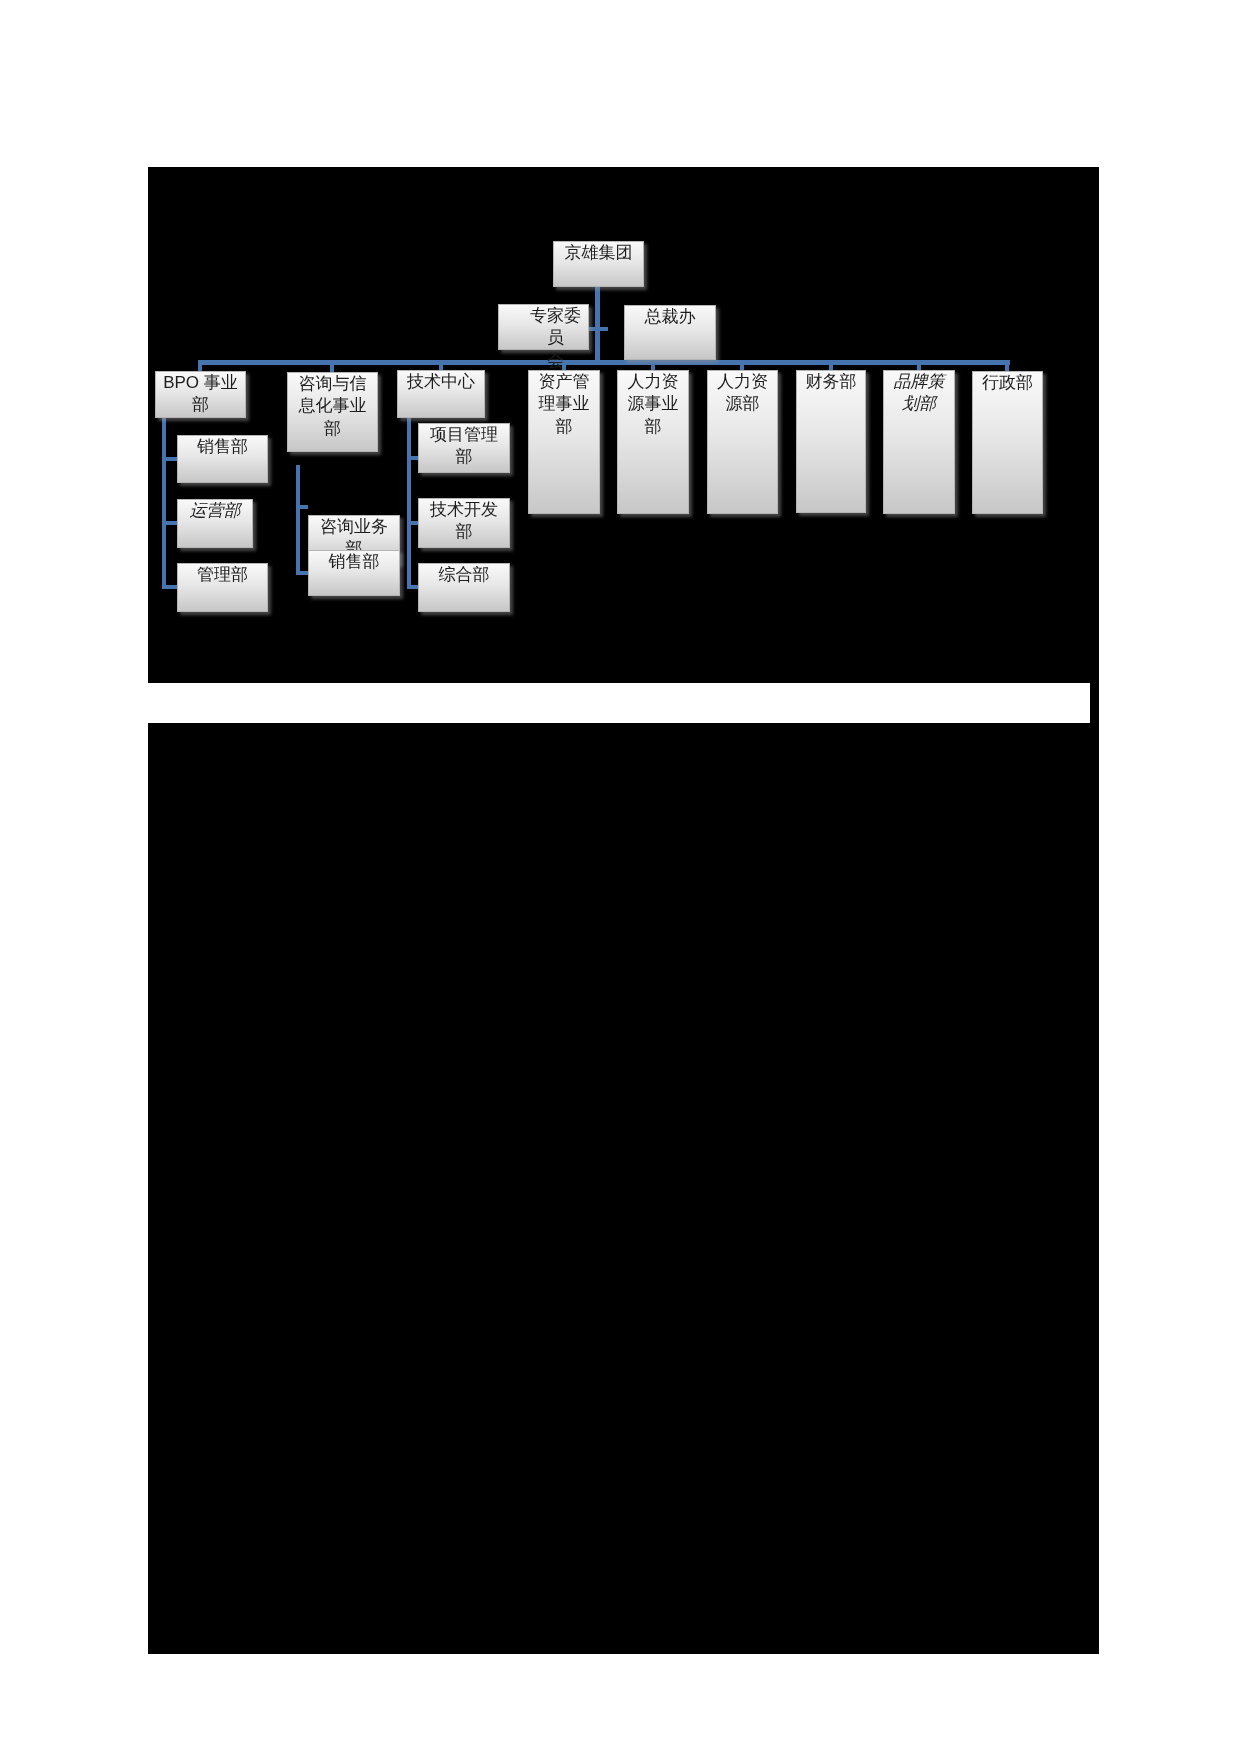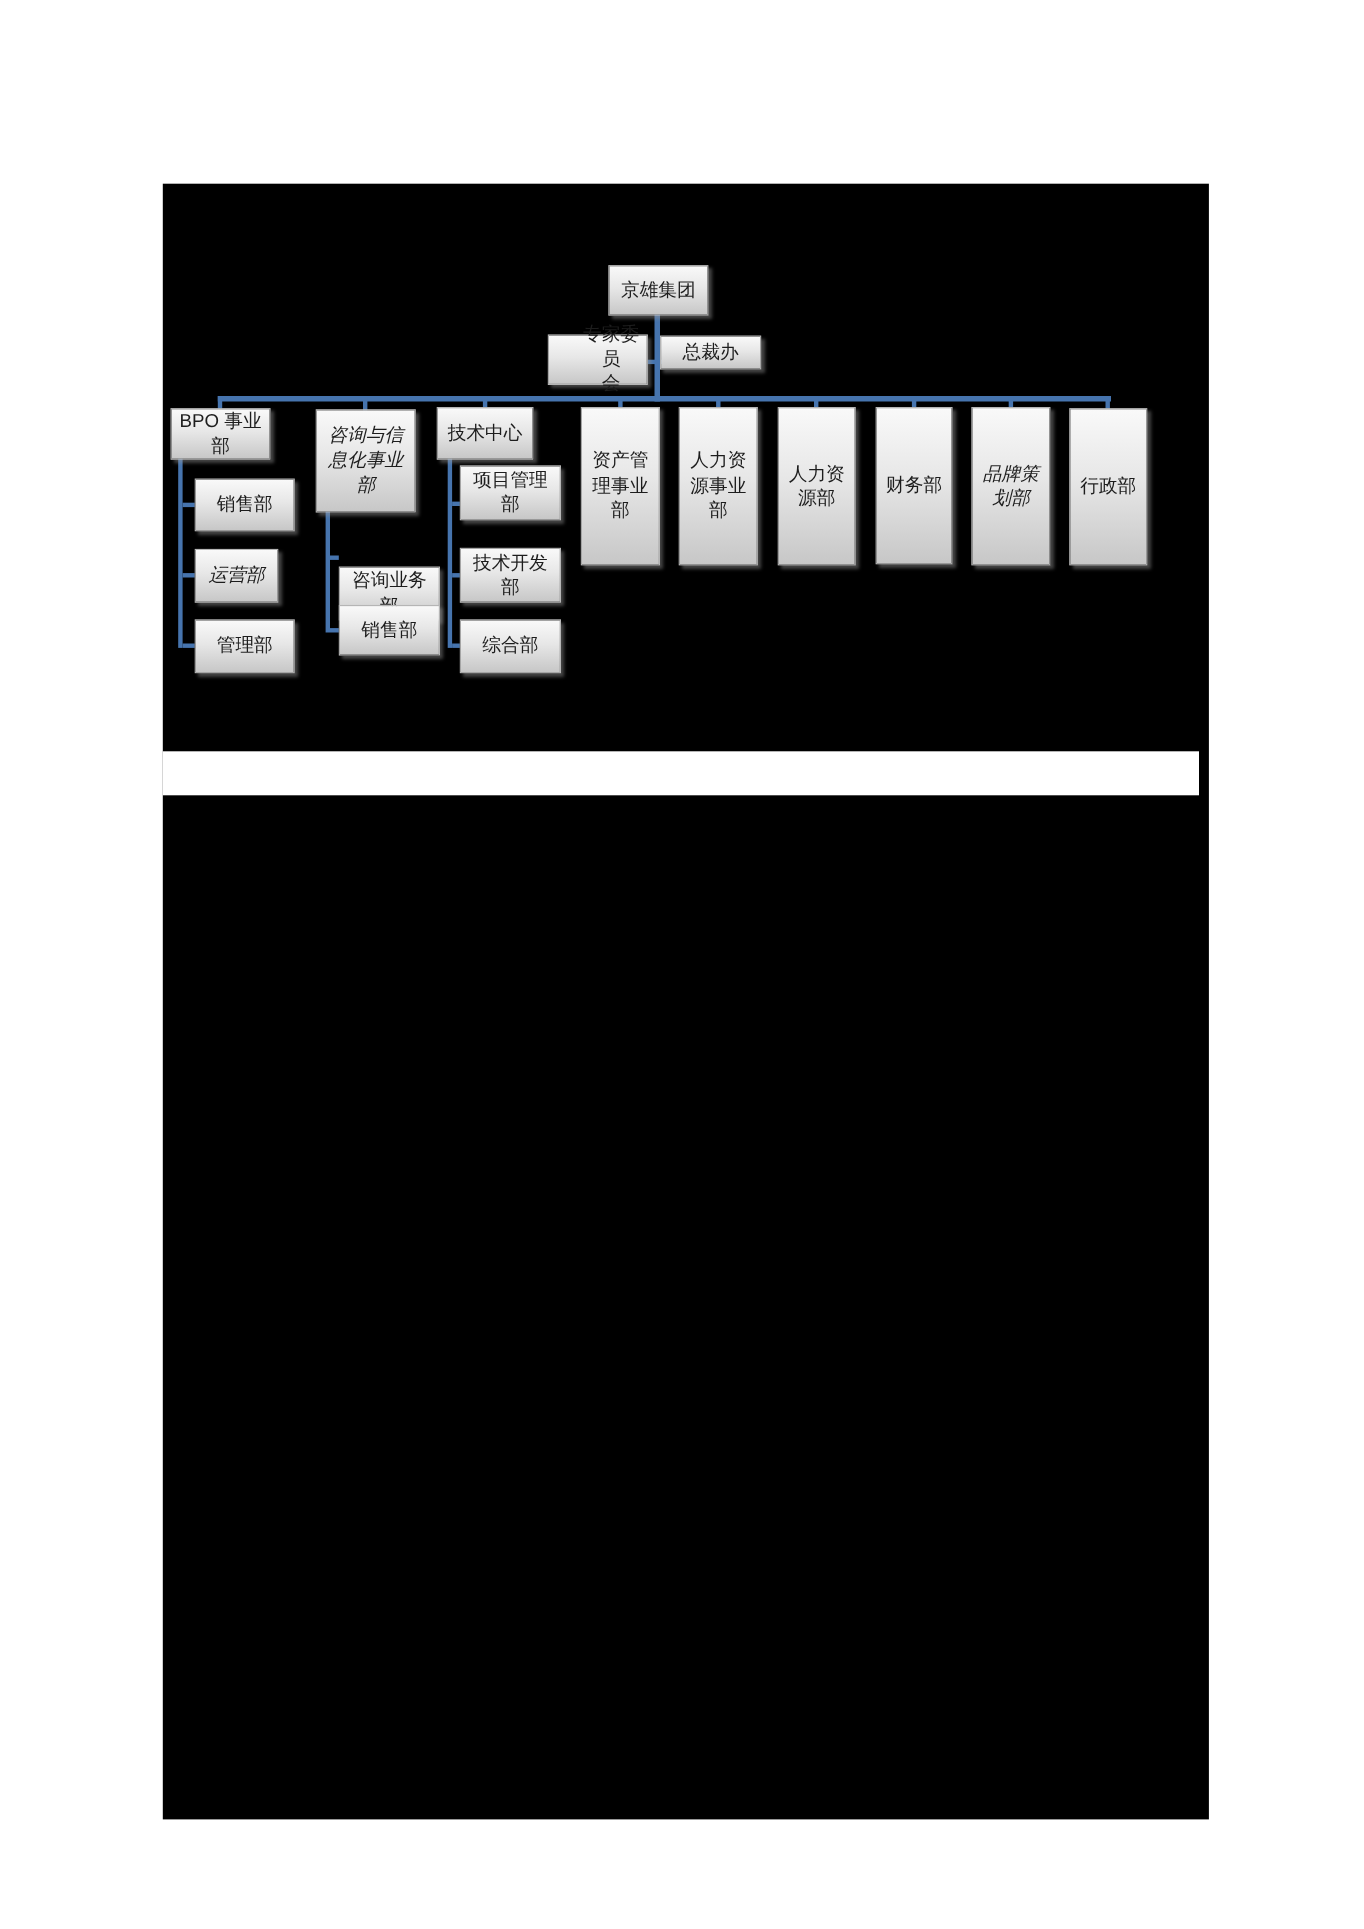--- a/index.html
+++ b/index.html
@@ -16,21 +16,21 @@
     background:var(--canvas-bg,#000000);
   }
   .blank-band{
     position:absolute;left:148px;top:683px;width:942px;height:40px;
     background:var(--band-bg,#ffffff);
   }
   .chart{position:absolute;left:0;top:0;width:1240px;height:1754px;}
   .conn{position:absolute;background:var(--conn-color,#4674ae);}
   .node{
     position:absolute;
-    display:flex;align-items:center;justify-content:center;
+    display:flex;justify-content:center;
     text-align:center;
     background:linear-gradient(180deg,var(--node-top,#f9f9f9) 0%,#e7e7e7 45%,var(--node-bottom,#c7c7c7) 100%);
     border:1px solid var(--node-border,#b5b5b5);
     box-shadow:3px 3px 3px rgba(150,150,150,0.45);
     color:var(--node-text,#1d1d1d);
     font-size:17px;line-height:1.32;
     box-sizing:border-box;
   }
   .node-label{white-space:pre-line;display:block;padding:0 2px;}
 </style>
@@ -72,29 +72,29 @@
     <div class="conn" style="left:411px;top:521px;width:7px;height:4px;"></div>
     <div class="conn" style="left:411px;top:585px;width:7px;height:4px;"></div>
 
     <div class="node" style="left:553px;top:241px;width:91px;height:46px;">
       <span class="node-label">京雄集团</span>
     </div>
     <div class="node" style="left:498px;top:304px;width:91px;height:46px;padding-left:24px;">
       <span class="node-label">专家委员
 会</span>
     </div>
-    <div class="node" style="left:600px;top:305px;width:92px;height:31px;">
+    <div class="node" style="left:624px;top:305px;width:92px;height:55px;">
       <span class="node-label">总裁办</span>
     </div>
 
     <div class="node" style="left:155px;top:371px;width:91px;height:47px;">
       <span class="node-label">BPO 事业
 部</span>
     </div>
-    <div class="node" style="left:287px;top:372px;width:91px;height:94px;font-style:italic;">
+    <div class="node" style="left:287px;top:372px;width:91px;height:80px;">
       <span class="node-label">咨询与信
 息化事业
 部</span>
     </div>
     <div class="node" style="left:397px;top:370px;width:88px;height:48px;">
       <span class="node-label">技术中心</span>
     </div>
 
     <div class="node" style="left:528px;top:370px;width:72px;height:144px;">
       <span class="node-label">资产管

